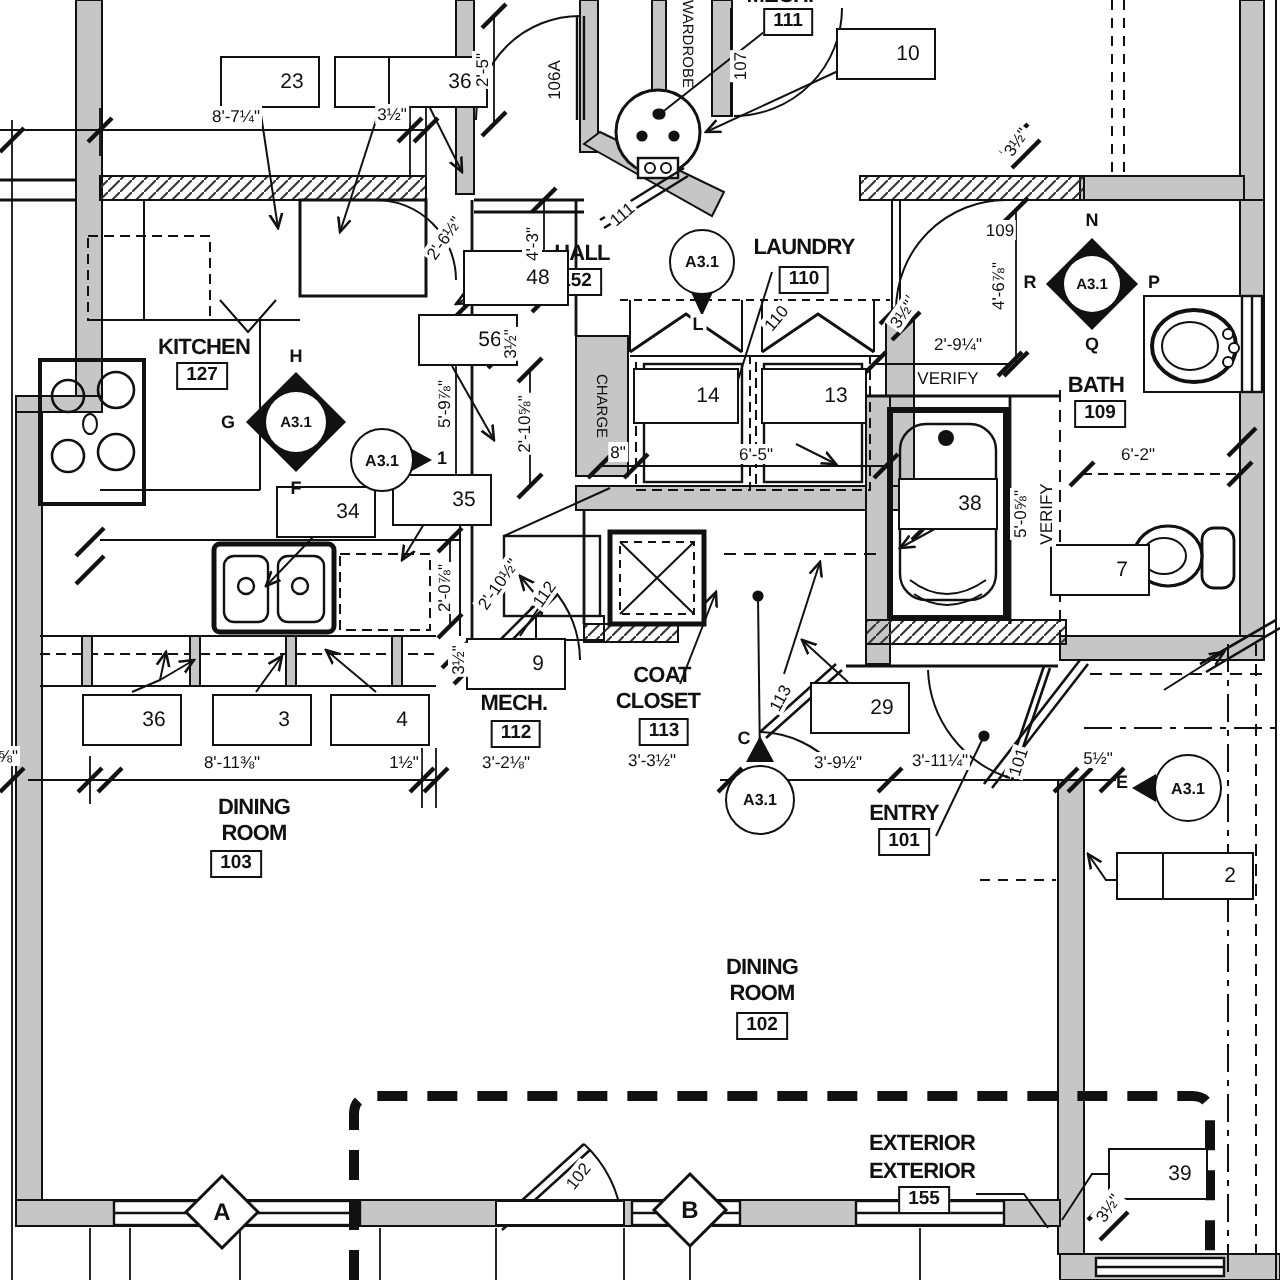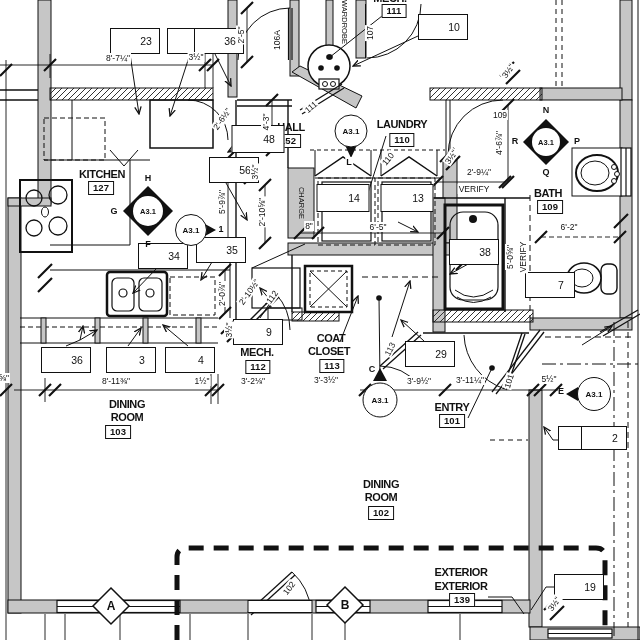--- a/index.html
+++ b/index.html
@@ -394,21 +394,21 @@
   <div class="t dim" style="left:326px;top:380px">3'-3½"</div>
 
   <div class="t room" style="left:452px;top:407px">ENTRY</div>
   <div class="numbox" style="left:452px;top:421px">101</div>
 
   <div class="t room" style="left:390px;top:-2px">MECH.</div>
   <div class="numbox" style="left:394px;top:11px">111</div>
 
   <div class="t room" style="left:461px;top:572px">EXTERIOR</div>
   <div class="t room" style="left:461px;top:586px">EXTERIOR</div>
-  <div class="numbox" style="left:462px;top:600px">139</div>
+  <div class="numbox" style="left:462px;top:600px">155</div>
 
   <div class="t" style="left:344px;top:22px;--r:90deg;font-size:7.5px">WARDROBE</div>
   <div class="t" style="left:301px;top:203px;--r:90deg;font-size:7.5px">CHARGE</div>
 
   <div class="tag md" style="left:135px;top:41px">23</div>
   <div class="tag md" style="left:192px;top:41px">18</div>
   <div class="tag md" style="left:219px;top:41px">36</div>
   <div class="tag md" style="left:443px;top:27px">10</div>
   <div class="tag lg" style="left:258px;top:139px">48</div>
   <div class="tag md" style="left:234px;top:170px">56</div>
@@ -418,21 +418,21 @@
   <div class="tag md" style="left:221px;top:250px">35</div>
   <div class="tag md" style="left:474px;top:252px">38</div>
   <div class="tag md" style="left:550px;top:285px">7</div>
   <div class="tag md" style="left:258px;top:332px">9</div>
   <div class="tag md" style="left:66px;top:360px">36</div>
   <div class="tag md" style="left:131px;top:360px">3</div>
   <div class="tag md" style="left:190px;top:360px">4</div>
   <div class="tag md" style="left:430px;top:354px">29</div>
   <div class="tag sm" style="left:581px;top:438px">1</div>
   <div class="tag sm" style="left:604px;top:438px">2</div>
-  <div class="tag md" style="left:579px;top:587px">19</div>
+  <div class="tag md" style="left:579px;top:587px">39</div>
 
   <div class="t dim halo" style="left:277px;top:40px;--r:-90deg">106A</div>
   <div class="t dim halo" style="left:370px;top:33px;--r:-90deg">107</div>
   <div class="t dim halo" style="left:311px;top:107px;--r:-40deg">111</div>
   <div class="t dim halo" style="left:500px;top:115px">109</div>
   <div class="t dim halo" style="left:388px;top:159px;--r:-50deg">110</div>
   <div class="t dim halo" style="left:272px;top:297px;--r:-55deg">112</div>
   <div class="t dim halo" style="left:390px;top:349px;--r:-62deg">113</div>
   <div class="t dim halo" style="left:509px;top:381px;--r:-72deg">101</div>
   <div class="t dim halo" style="left:289px;top:588px;--r:-52deg">102</div>

